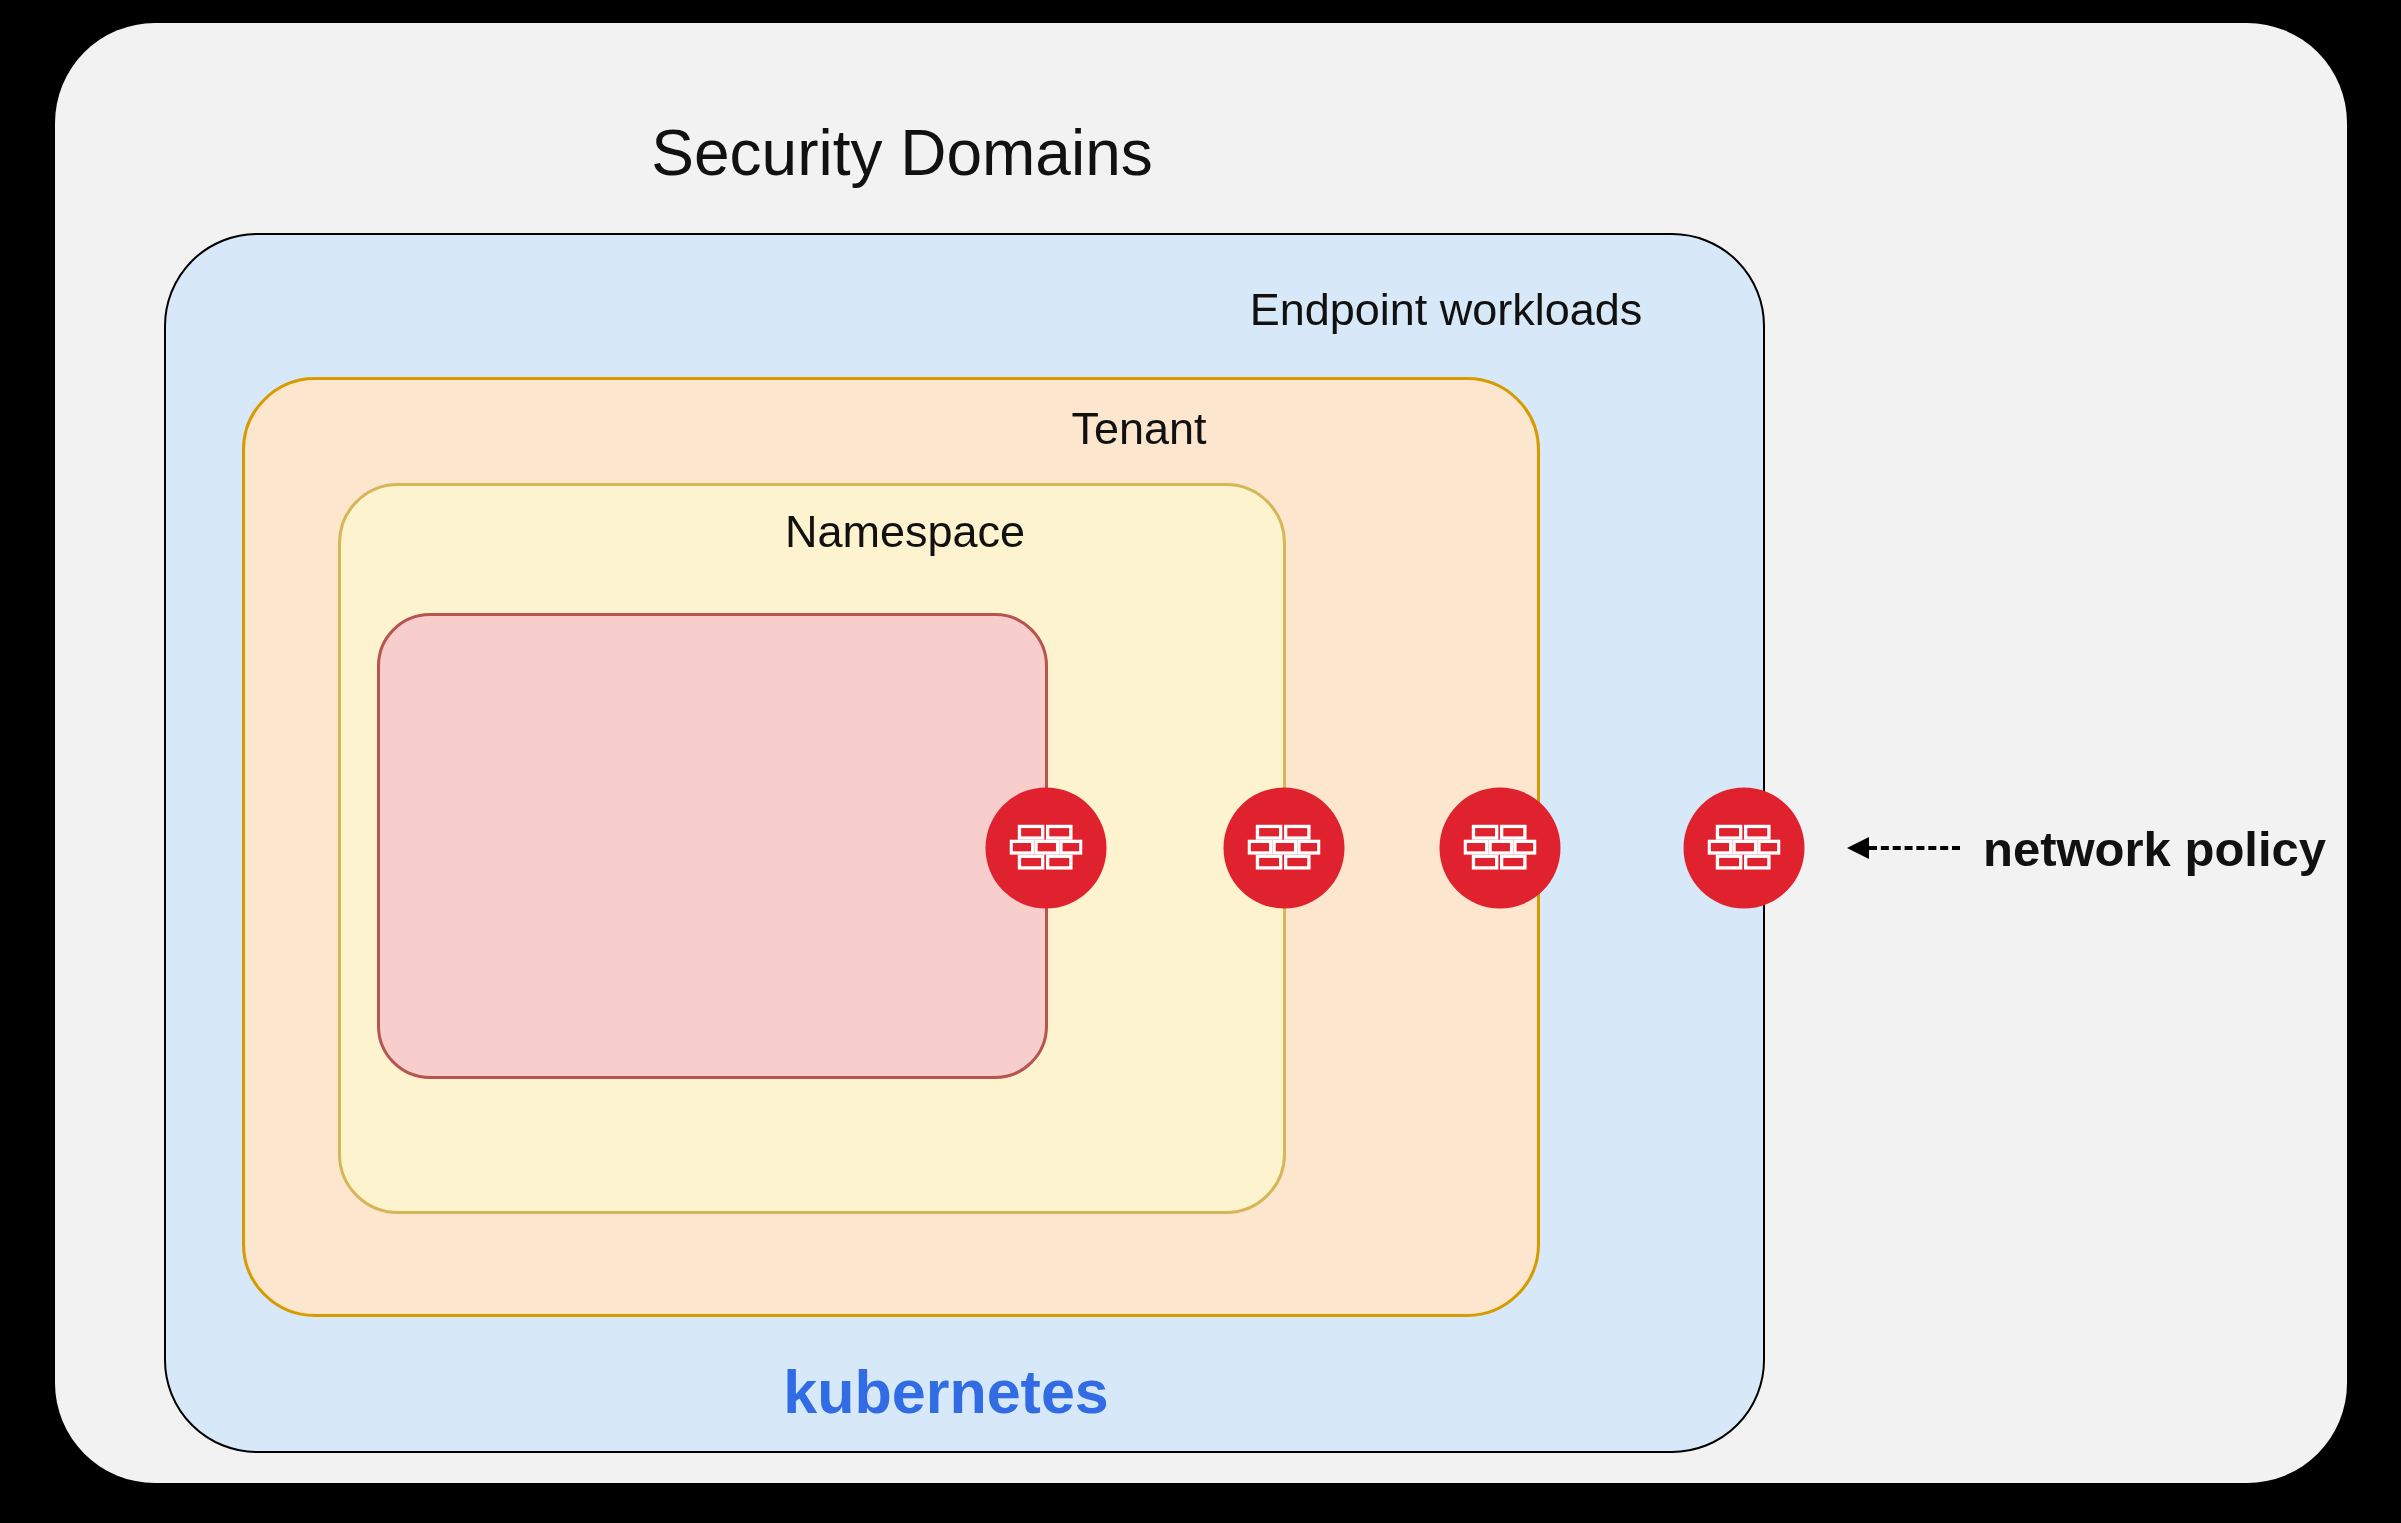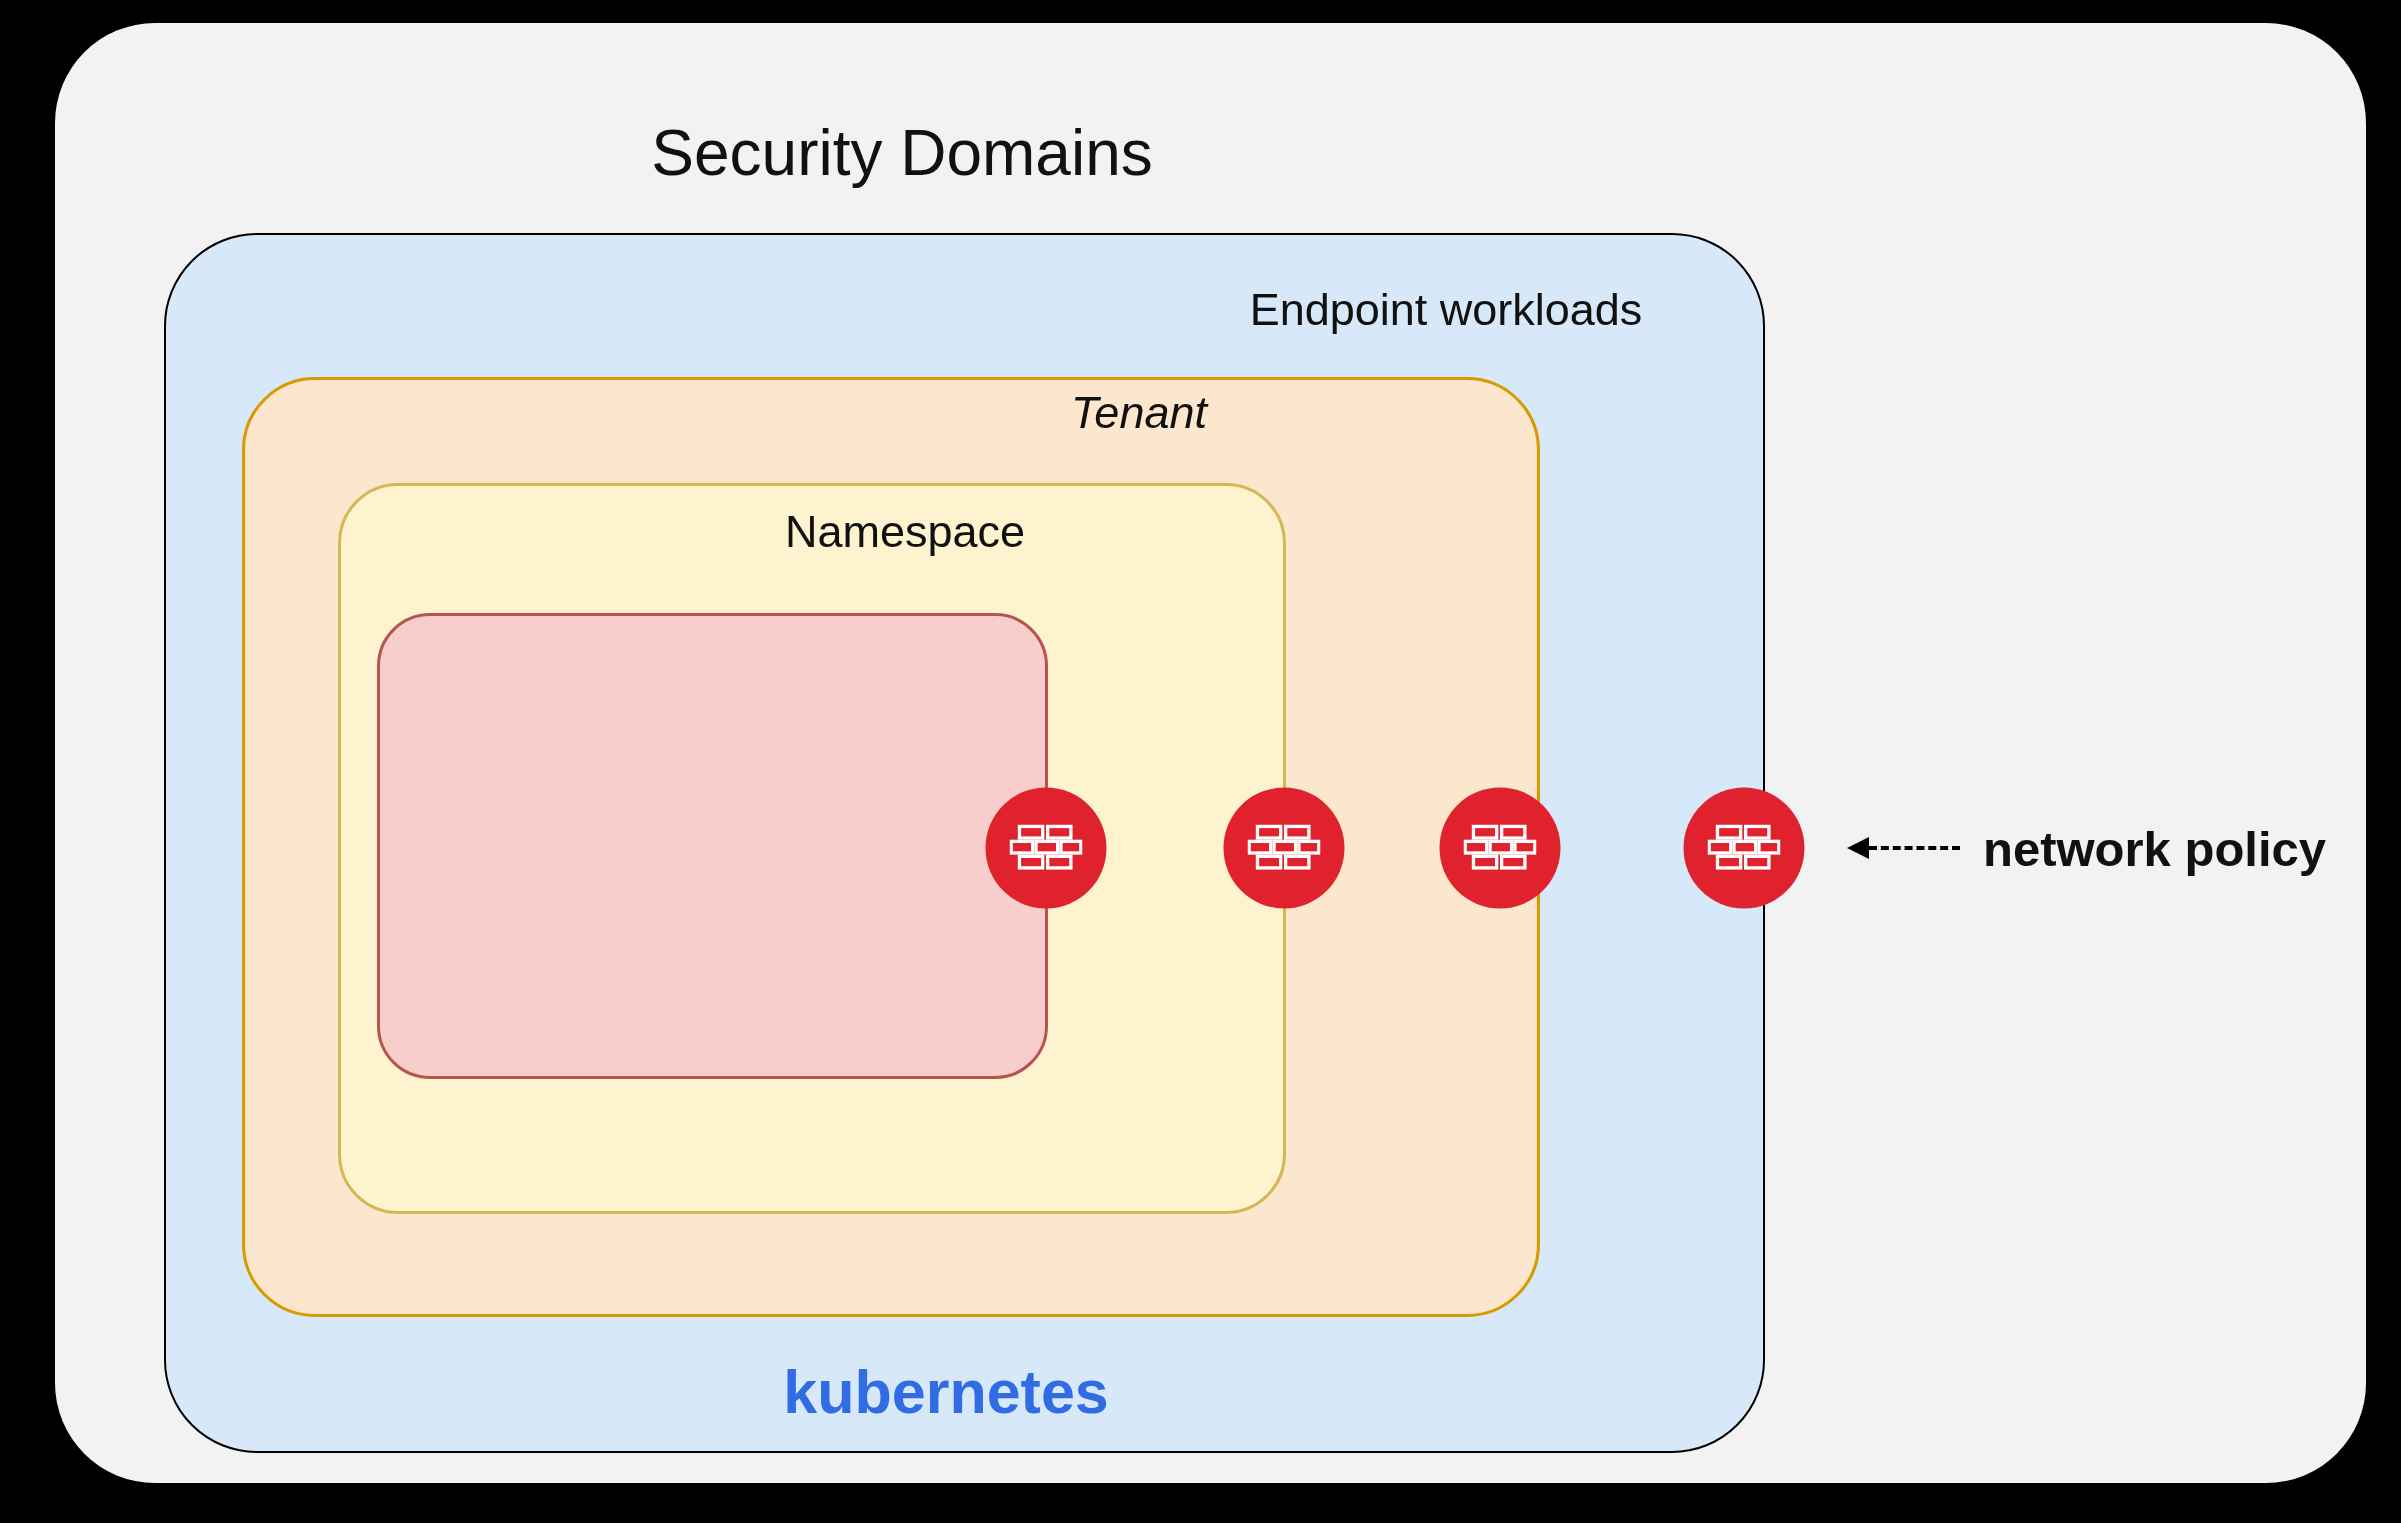--- a/index.html
+++ b/index.html
@@ -15,21 +15,20 @@
     font-family: "Liberation Sans", sans-serif;
     overflow: hidden;
   }
   
   .outer-panel {
     position: absolute;
     left: 55px; top: 23px;
     width: 2292px; height: 1460px;
     background: #f2f2f2;
     border-radius: 100px;
-    padding-left: 19px;
   }
   .diagram-title {
     position: absolute;
     left: 847px; top: 93px;
     transform: translateX(-50%);
     font-size: 64px;
     color: #111111;
     white-space: nowrap;
   }
   
@@ -65,21 +64,21 @@
     border: 3.3px solid #b85450;
     border-radius: 53px;
   }
   .box-label {
     position: absolute;
     font-size: 45px;
     color: #111111;
     white-space: nowrap;
   }
   .label-cluster { left: 1391px; top: 261px; transform: translateX(-50%); }
-  .label-tenant { left: 1084px; top: 364px; transform: translateX(-50%); font-style: italic; }
+  .label-tenant { left: 1084px; top: 380px; transform: translateX(-50%); }
   .label-namespace { left: 850px; top: 483px; transform: translateX(-50%); text-align: right; }
   .label-endpoint { left: 384px; top: 640px; }
   .label-kubernetes {
     position: absolute;
     left: 891px; top: 1334px;
     transform: translateX(-50%);
     font-size: 61px;
     font-weight: bold;
     color: #326ce5;
     white-space: nowrap;

